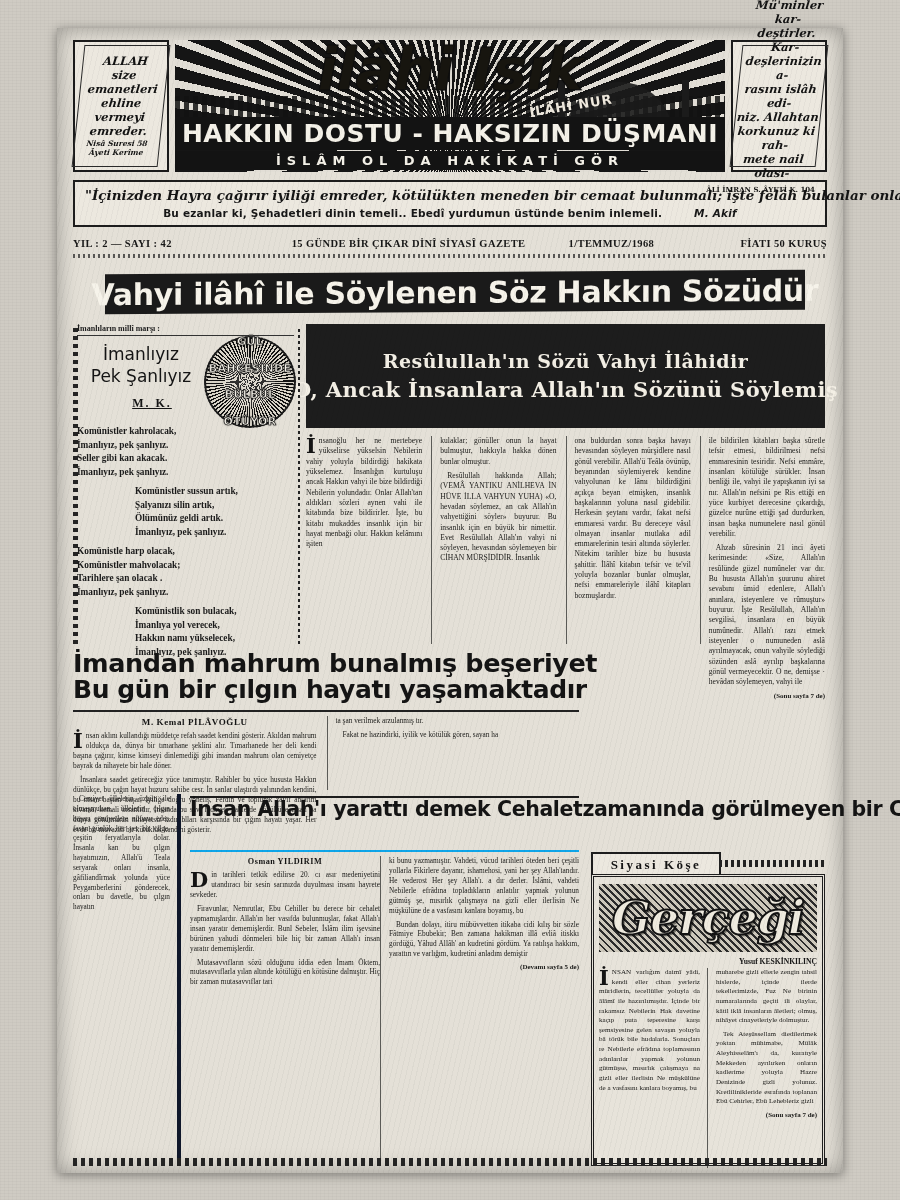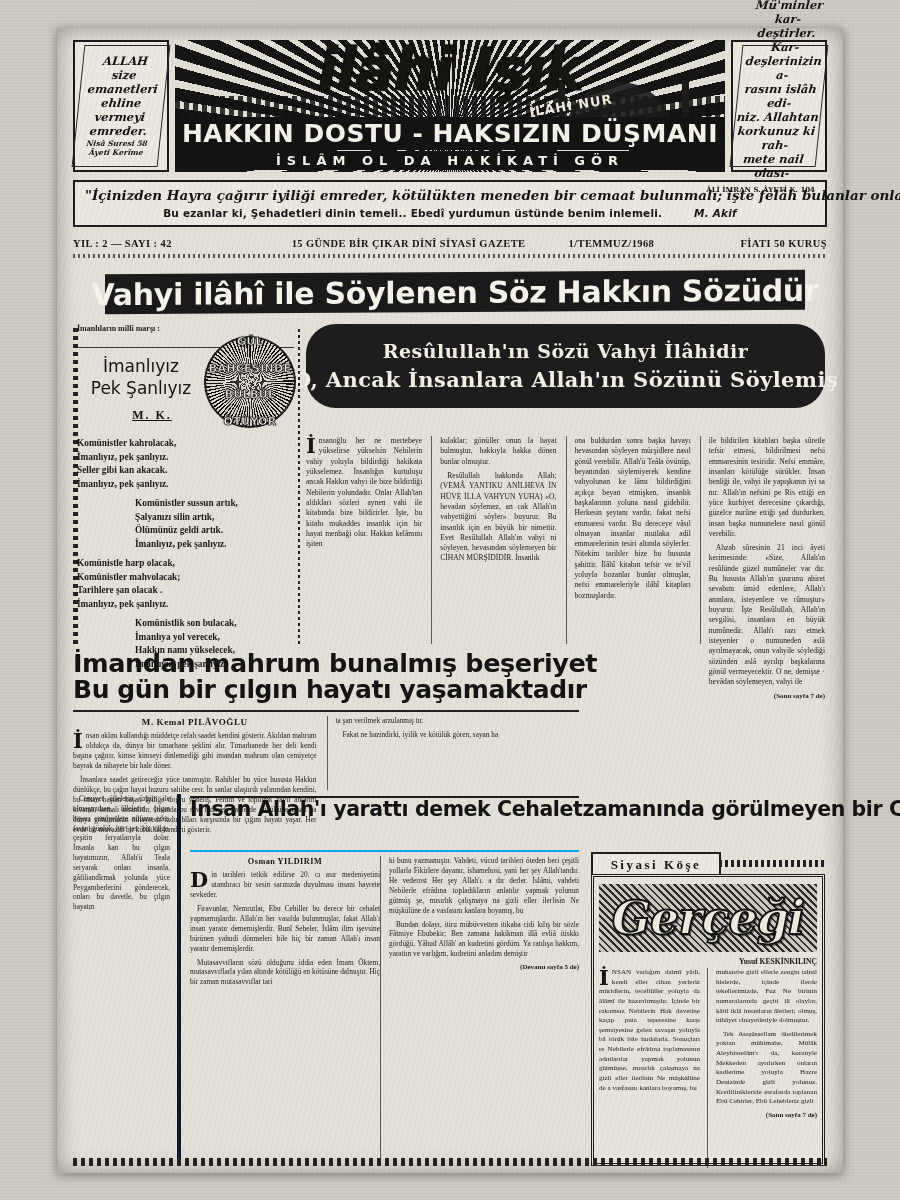--- a/index.html
+++ b/index.html
@@ -126,40 +126,40 @@
     position:absolute;left:48px;top:244px;width:700px;height:40px;
     background:#1a1a1a;display:flex;align-items:center;justify-content:center;
     transform:skewY(-.35deg);
   }
   .banner span{
     font-family:"DejaVu Sans",sans-serif;font-weight:bold;font-size:30px;color:#f6f3ea;
     letter-spacing:-.3px;white-space:nowrap;
   }
   
   .blackblock{
-    position:absolute;left:249px;top:296px;width:519px;height:84px;
+    position:absolute;left:249px;top:296px;width:519px;height:104px;
     background:#1d1d1d;
     display:flex;flex-direction:column;align-items:center;justify-content:center;gap:5px;
-    padding:4px 8px;box-sizing:border-box;border-radius:30px;
+    padding:4px 8px;box-sizing:border-box;
   }
   .blackblock div{
     font-family:"DejaVu Serif",serif;font-weight:bold;color:#f3efe5;
     text-align:center;white-space:nowrap;
   }
   .bb1{font-size:19px;letter-spacing:.5px;}
   .bb2{font-size:21px;letter-spacing:.4px;}
   .bb3{font-size:21px;letter-spacing:1.2px;}
   
   .poem{
     position:absolute;left:16px;top:296px;width:225px;height:320px;
     box-sizing:border-box;padding:0 4px;
   }
   .poem-lead{
     font-family:"Liberation Serif",serif;font-size:8px;font-weight:bold;color:#1d1d1d;
-    border-bottom:1px solid #333;padding-bottom:14px;margin-bottom:7px;
+    border-bottom:1px solid #333;padding-bottom:2px;margin-bottom:7px;
   }
   .poem-title{
     font-family:"DejaVu Sans",sans-serif;font-size:17px;font-weight:normal;color:#141414;
     text-align:center;line-height:1.32;width:128px;
   }
   .poem-author{
     font-family:"Liberation Serif",serif;font-size:12px;font-weight:bold;color:#151515;
     text-align:center;width:150px;margin-top:8px;letter-spacing:2px;
     text-decoration:underline;
   }

